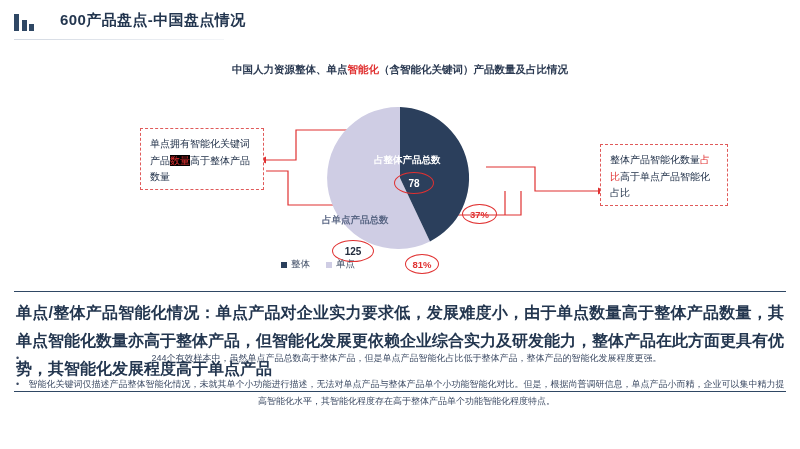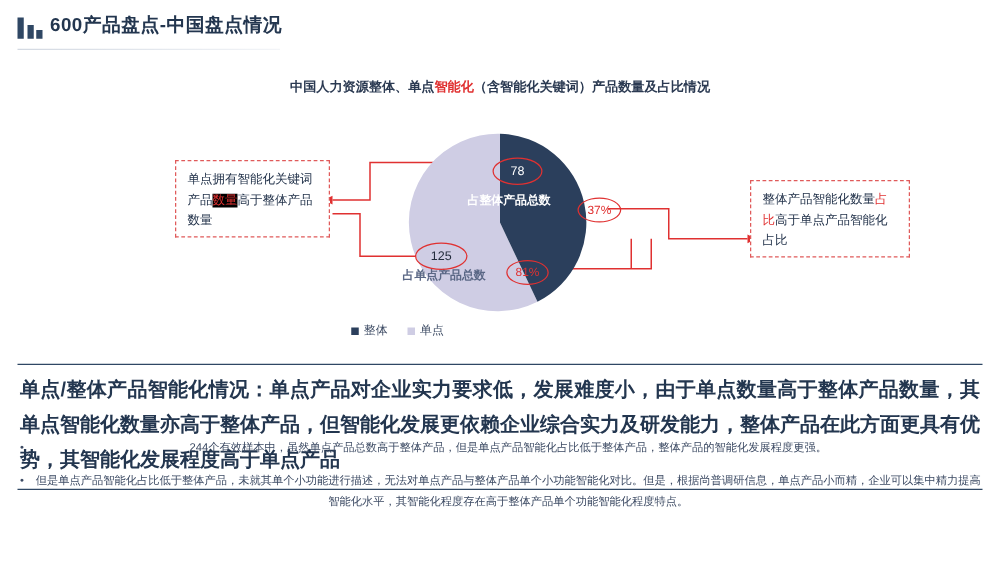--- a/index.html
+++ b/index.html
@@ -30,21 +30,21 @@
     align-items: flex-end;
     gap: 2.5px;
   }
   .logo-icon i { display:block; width: 5px; background: #2f4764; }
   .logo-icon i.b1 { height: 17px; }
   .logo-icon i.b2 { height: 11px; }
   .logo-icon i.b3 { height: 7px; }
 
   .header-title {
     position: absolute;
-    left: 40px; top: 11px;
+    left: 60px; top: 11px;
     font-size: 15px;
     font-weight: bold;
     letter-spacing: .4px;
     color: #23364f;
     white-space: nowrap;
   }
   .header-rule {
     position: absolute;
     left: 14px; top: 39px;
     width: 210px; height: 1px;
@@ -89,23 +89,24 @@
 
   
   .bubble {
     position: absolute;
     border: 1.3px solid #e03131;
     border-radius: 50%;
     background: transparent;
     display: flex;
     align-items: center;
     justify-content: center;
-    font-weight: normal;
+    font-weight: bold;
     font-size: 10px;
     box-sizing: border-box;
+    margin-top: 46px;
   }
   .bubble.on-dark { color: #ffffff; }
   .bubble.pct { color: #e03131; font-size: 9.5px; }
   .bubble.num-light { color: #222b3c; }
 
   #bubble-78  { left: 78px;  top: 22px;  width: 40px; height: 22px; }
   #bubble-37  { left: 146px; top: 54px;  width: 35px; height: 20px; }
   #bubble-125 { left: 16px;  top: 90px;  width: 42px; height: 22px; }
   #bubble-81  { left: 89px;  top: 104px; width: 34px; height: 20px; }
 
@@ -262,15 +263,15 @@
   <span>单点/整体产品智能化情况：单点产品对企业实力要求低，发展难度小，由于单点数量高于整体产品数量，其单点智能化数量亦高于整体产品，但智能化发展更依赖企业综合实力及研发能力，整体产品在此方面更具有优势，其智能化发展程度高于单点产品</span>
 </div>
 
 <div class="bullets">
   <div class="bullet">
     <span class="bullet-dot">•</span>
     <span class="bullet-text">244个有效样本中，虽然单点产品总数高于整体产品，但是单点产品智能化占比低于整体产品，整体产品的智能化发展程度更强。</span>
   </div>
   <div class="bullet">
     <span class="bullet-dot">•</span>
-    <span class="bullet-text">但是单点产品智能化占比低于整体产品，未就其单个小功能进行描述，无法对单点产品与整体产品单个小功能智能化对比。但是，根据尚普调研信息，单点产品小而精，企业可以集中精力提高智能化水平，其智能化程度存在高于整体产品单个功能智能化程度特点。</span>
+    <span class="bullet-text">智能化关键词仅描述产品整体智能化情况，未就其单个小功能进行描述，无法对单点产品与整体产品单个小功能智能化对比。但是，根据尚普调研信息，单点产品小而精，企业可以集中精力提高智能化水平，其智能化程度存在高于整体产品单个功能智能化程度特点。</span>
   </div>
 </div>
 
 </body></html>

